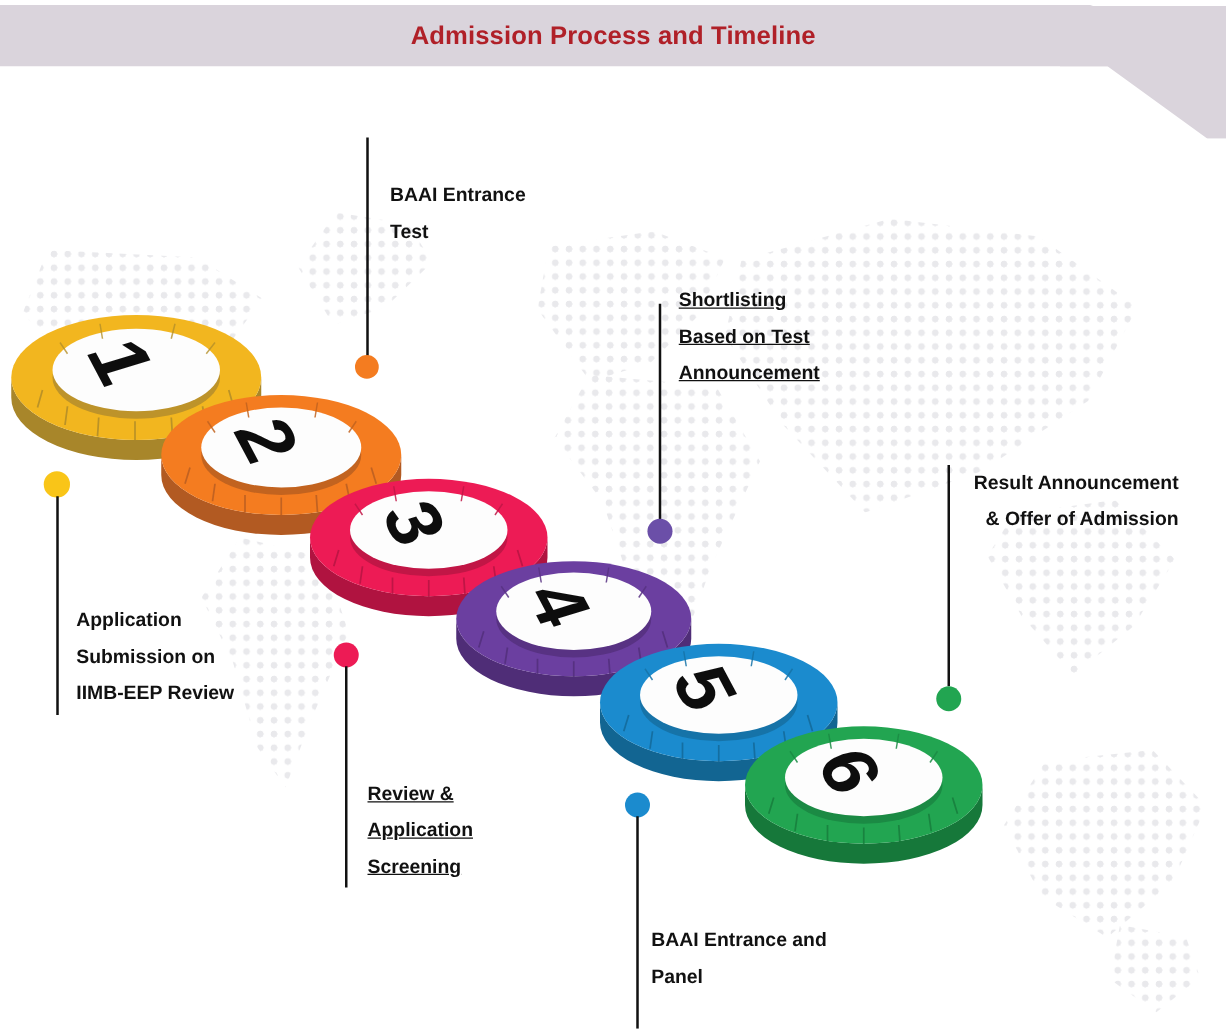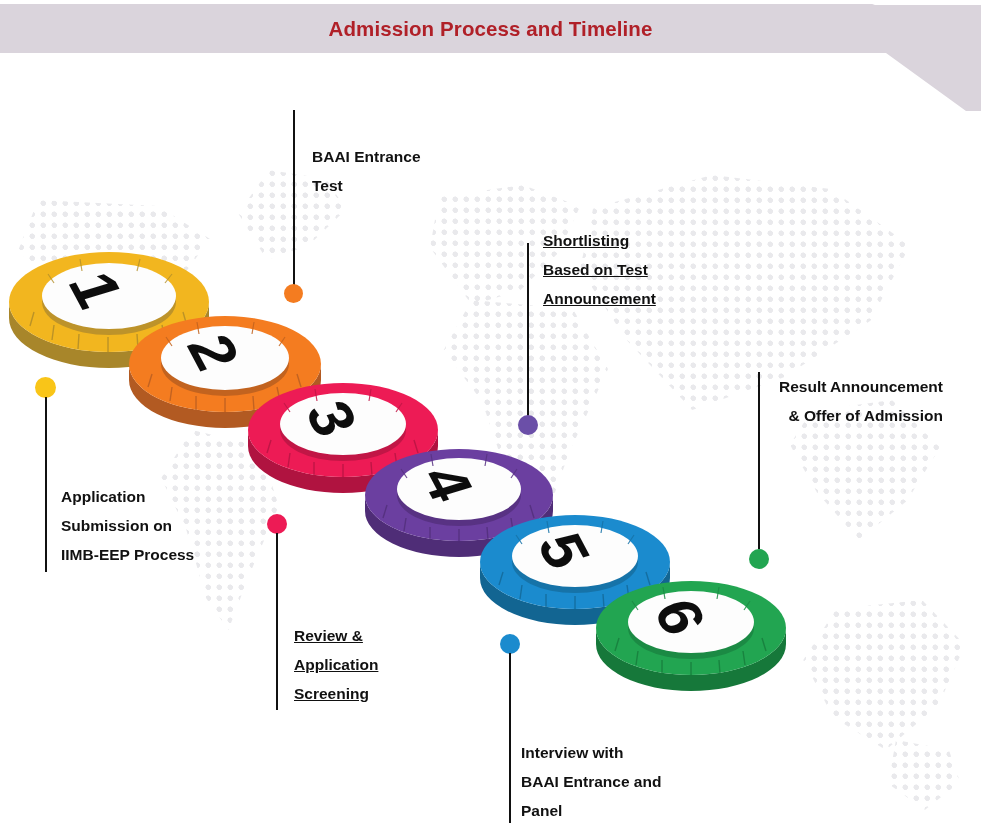--- a/index.html
+++ b/index.html
@@ -231,21 +231,21 @@
     </svg>
     <div class="ring-num" style="left:67px;top:11px;font-size:60px;transform:rotate(62deg);">6</div>
   </div>
 
   <div class="callout">
     <div class="dot" style="left:35px;top:377px;width:21px;height:21px;background:#f9c518;"></div>
     <div class="stem" style="left:45px;top:397px;height:175px;"></div>
     <div class="ctext" style="left:61px;top:482px;">
       <div>Application</div>
       <div>Submission on</div>
-      <div>IIMB-EEP Process</div>
+      <div>IIMB-EEP Review</div>
     </div>
   </div>
 
   <div class="callout">
     <div class="ctext" style="left:312px;top:110px;margin-top:32px;">
       <div>BAAI Entrance</div>
       <div>Test</div>
     </div>
     <div class="stem" style="left:293px;top:110px;height:175px;"></div>
     <div class="dot" style="left:284px;top:284px;width:19px;height:19px;background:#f47c20;"></div>
@@ -268,21 +268,20 @@
       <div>Announcement</div>
     </div>
     <div class="stem" style="left:527px;top:243px;height:175px;"></div>
     <div class="dot" style="left:518px;top:415px;width:20px;height:20px;background:#6b4fa8;"></div>
   </div>
 
   <div class="callout">
     <div class="dot" style="left:500px;top:634px;width:20px;height:20px;background:#1b8bce;"></div>
     <div class="stem" style="left:509px;top:653px;height:170px;"></div>
     <div class="ctext" style="left:521px;top:738px;">
-      <div>Interview with</div>
       <div>BAAI Entrance and</div>
       <div>Panel</div>
     </div>
   </div>
 
   <div class="callout">
     <div class="ctext" style="left:779px;top:372px;text-align:right;">
       <div>Result Announcement</div>
       <div>&amp; Offer of Admission</div>
     </div>

